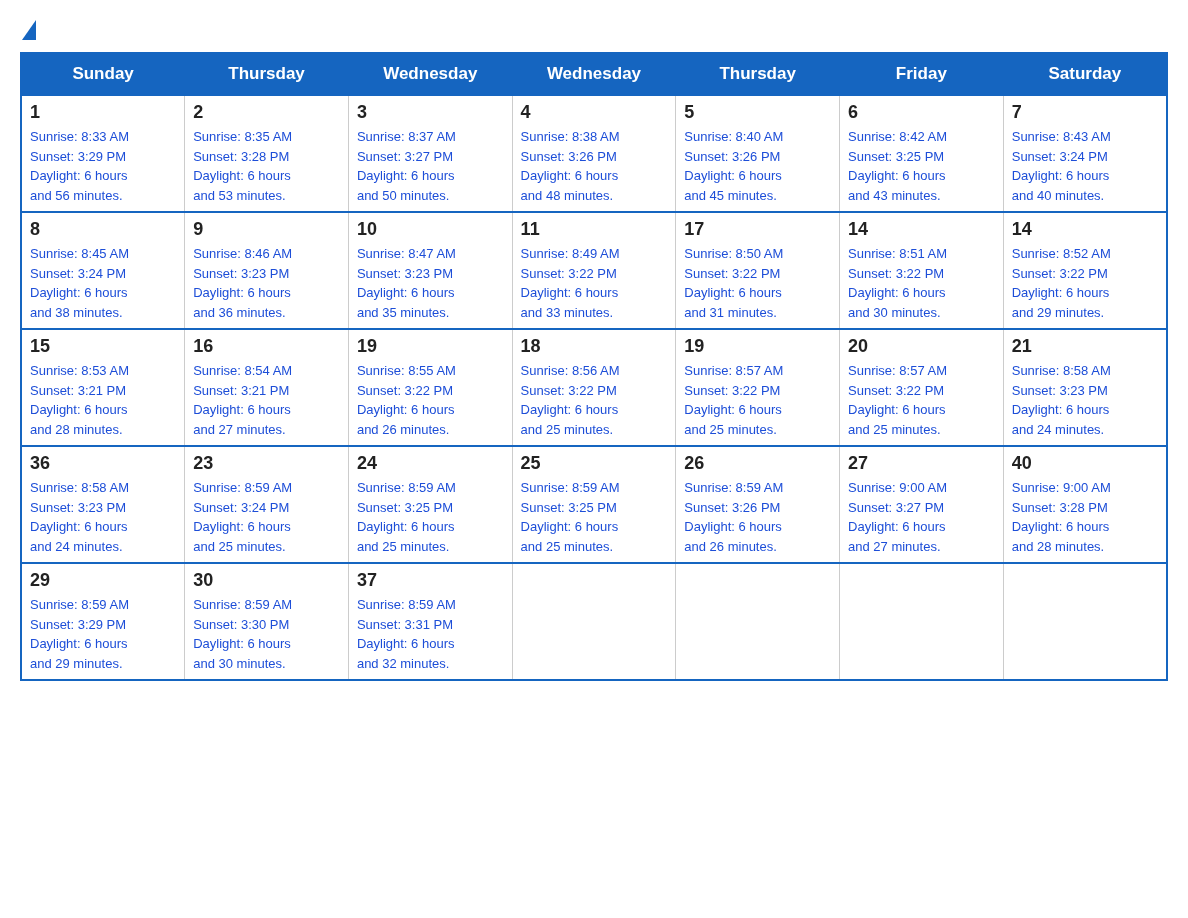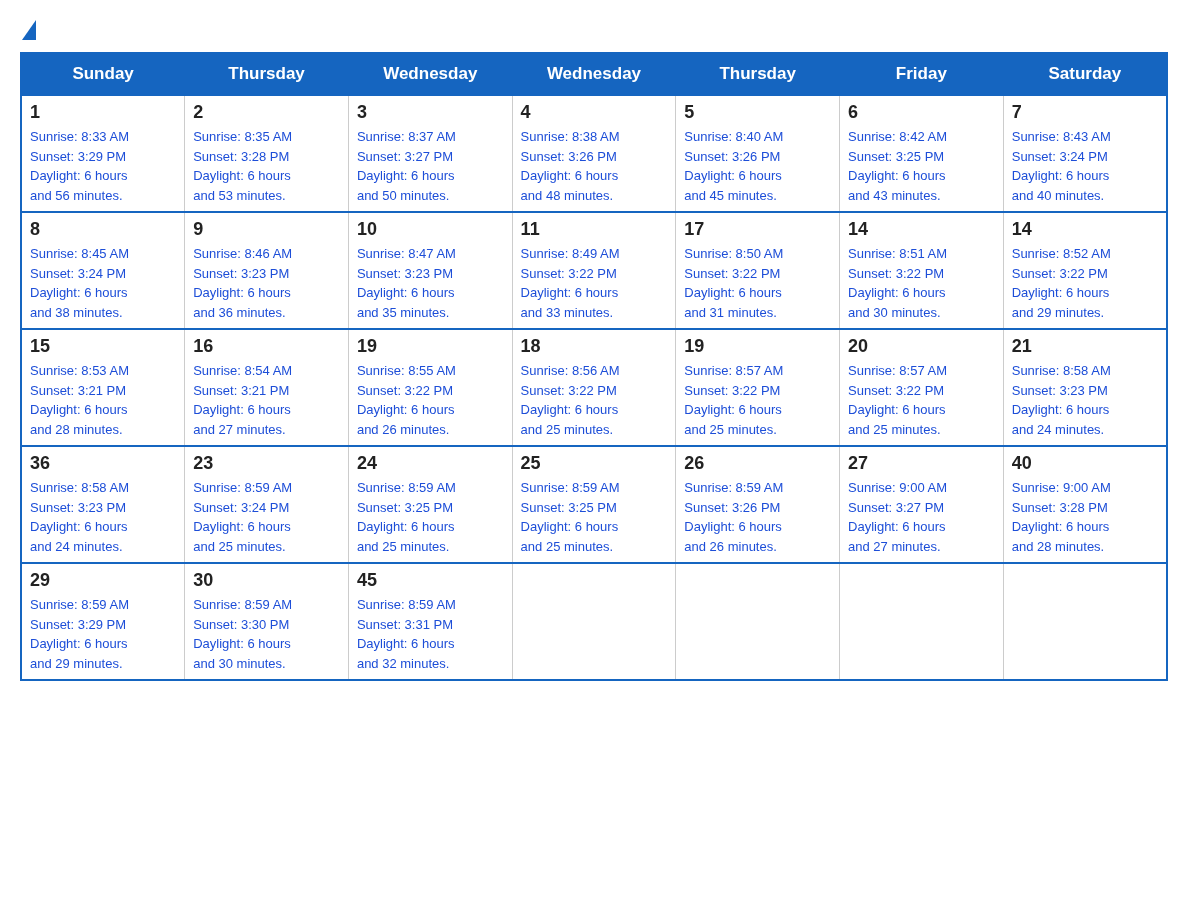--- a/index.html
+++ b/index.html
@@ -255,21 +255,21 @@
       <tr>
         <td>
         <div class="day-number">29</div>
         <div class="day-info">Sunrise: 8:59 AM<br>Sunset: 3:29 PM<br>Daylight: 6 hours<br>and 29 minutes.</div>
       </td>
         <td>
         <div class="day-number">30</div>
         <div class="day-info">Sunrise: 8:59 AM<br>Sunset: 3:30 PM<br>Daylight: 6 hours<br>and 30 minutes.</div>
       </td>
         <td>
-        <div class="day-number">45</div>
+        <div class="day-number">37</div>
         <div class="day-info">Sunrise: 8:59 AM<br>Sunset: 3:31 PM<br>Daylight: 6 hours<br>and 32 minutes.</div>
       </td>
         <td class="empty-cell"></td>
         <td class="empty-cell"></td>
         <td class="empty-cell"></td>
         <td class="empty-cell"></td>
       </tr>
     </tbody>
 </table>
 

